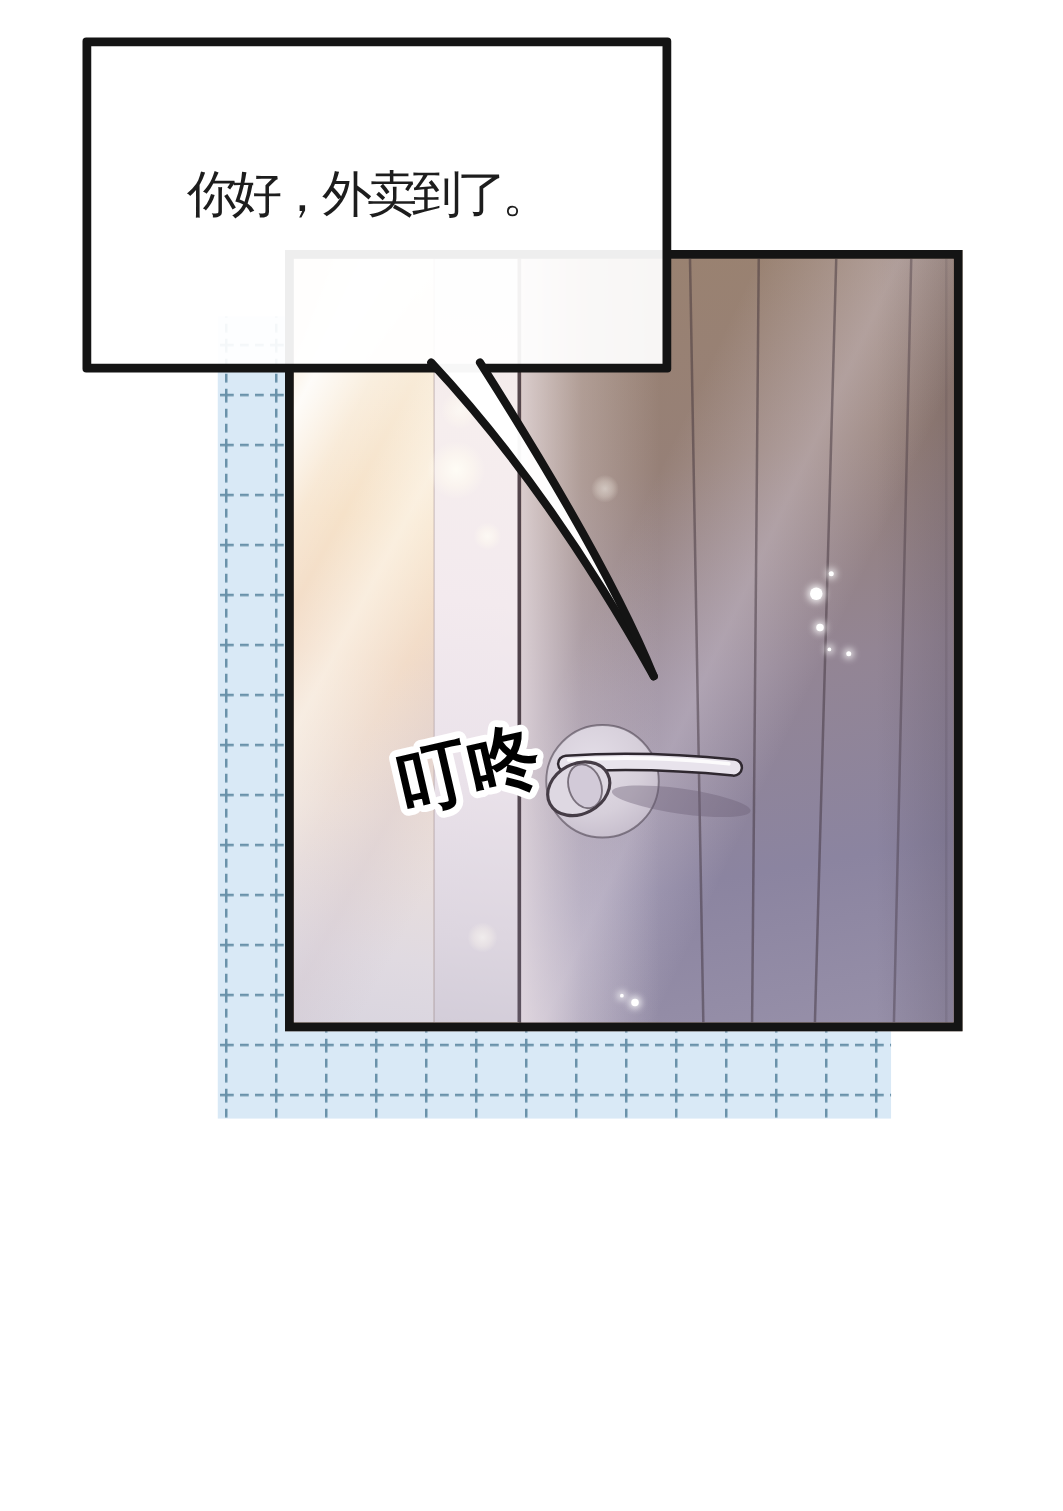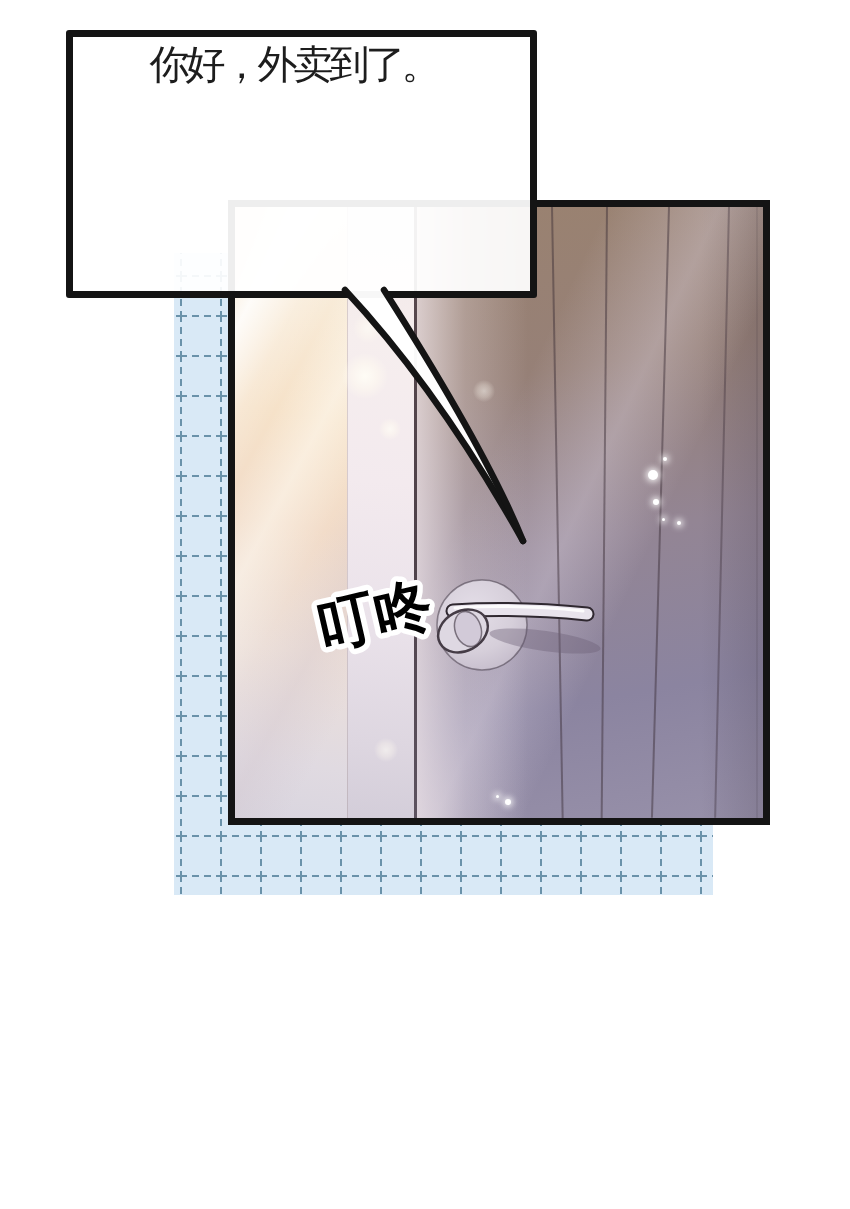--- a/index.html
+++ b/index.html
@@ -55,21 +55,21 @@
   .handle-svg{position:absolute;left:190px;top:360px;overflow:visible;}
 
   
   .sfx{position:absolute;left:19px;top:342px;transform:rotate(-13deg);overflow:visible;}
   .sfx text{font-family:"Liberation Sans","DejaVu Sans",sans-serif;font-weight:bold;}
 
   
   .bubble{position:absolute;left:66px;top:30px;width:471px;height:268px;
     box-sizing:border-box;border:7px solid #141414;border-radius:3px;
     background:rgba(255,255,255,.93);z-index:30;
-    display:flex;align-items:flex-start;justify-content:center;}
+    display:flex;align-items:center;justify-content:center;}
   .bubble-text{font-size:40px;letter-spacing:-4px;color:#1d1d1d;
     padding:0 16px 18px 0;white-space:nowrap;}
 
   .tail-svg{position:absolute;left:0;top:0;z-index:31;pointer-events:none;}
 </style>
 </head>
 <body>
 
 <div class="page">
 

